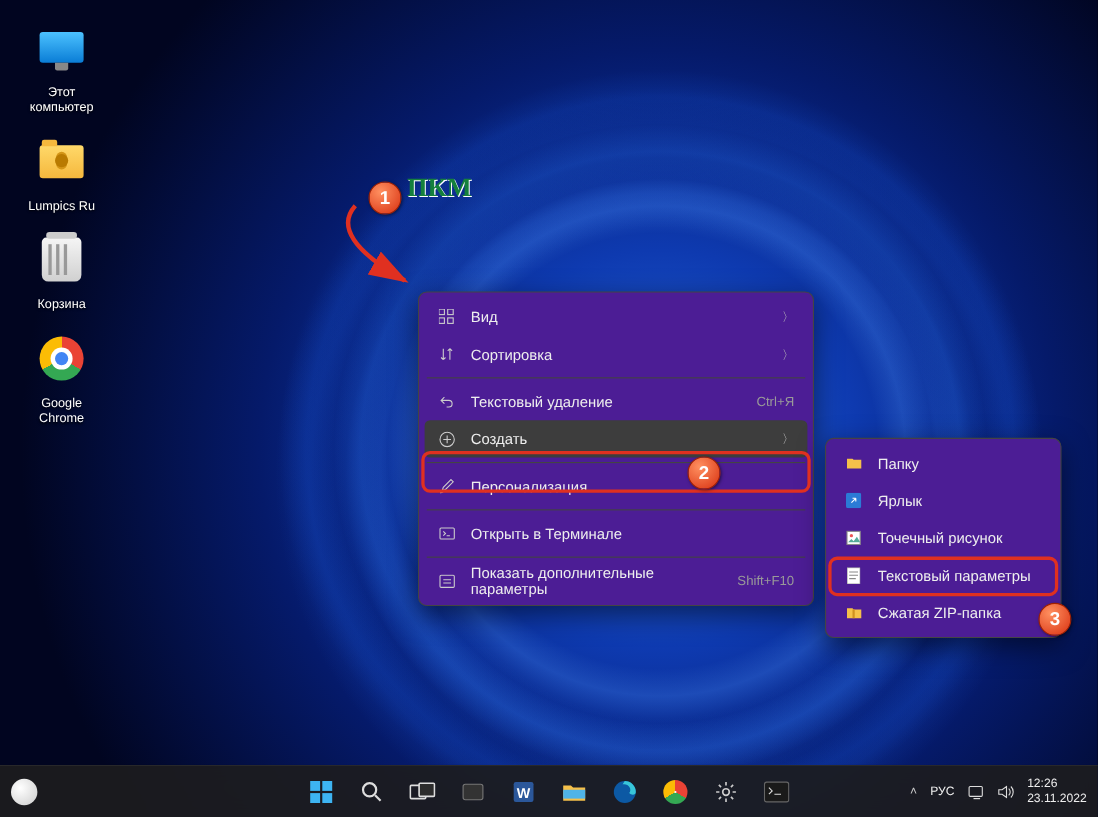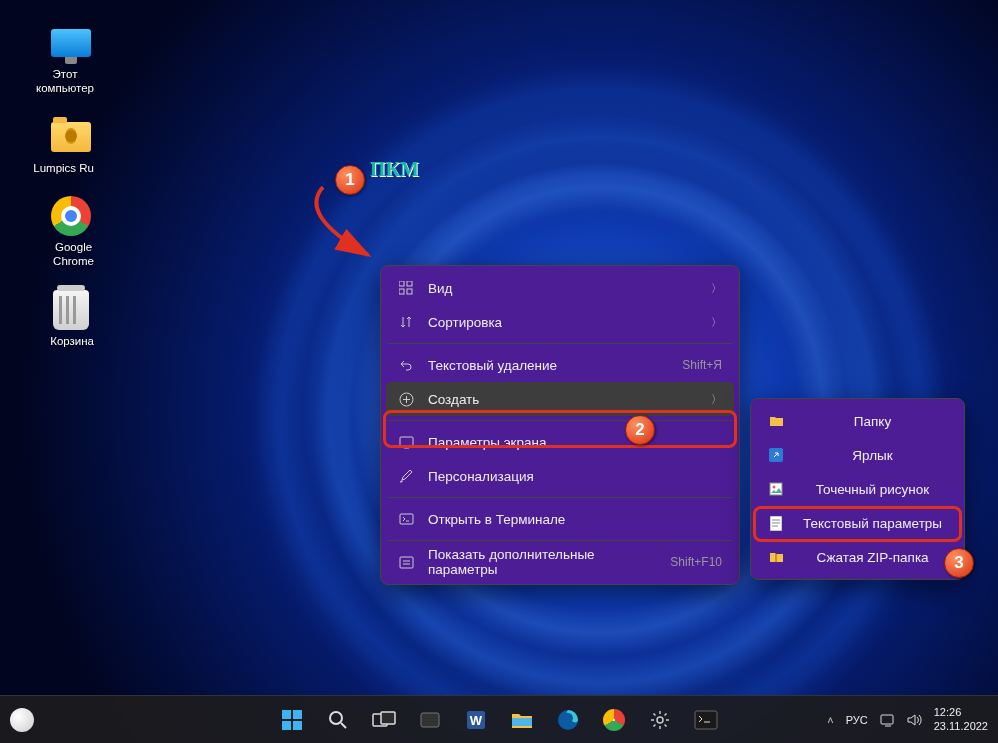--- a/index.html
+++ b/index.html
@@ -12,46 +12,46 @@
   
   .desktop::before, .desktop::after {
     content:""; position:absolute; border-radius:50%;
   }
   .desktop::before { width:700px; height:700px; left:250px; top:60px;
     background: radial-gradient(circle at 50% 50%, transparent 40%, rgba(80,150,255,.25) 45%, transparent 50%, rgba(40,110,230,.25) 55%, transparent 60%, rgba(20,80,210,.2) 65%, transparent 70%); }
   .desktop::after { width:900px; height:900px; left:150px; top:-20px;
     background: radial-gradient(circle at 50% 50%, transparent 35%, rgba(60,130,250,.15) 40%, transparent 45%, rgba(30,90,220,.15) 50%, transparent 55%); }
 
   .icons { position:absolute; top:20px; left:18px; display:flex; flex-direction:column; gap:18px; z-index:2; }
-  .dicon { width:76px; display:flex; flex-direction:column; align-items:flex-end; gap:2px; cursor:pointer; }
+  .dicon { width:76px; display:flex; flex-direction:column; align-items:center; gap:12px; cursor:pointer; }
   .dicon .glyph { width:46px; height:46px; display:flex; align-items:center; justify-content:center; }
   .dicon .lbl { color:#fff; font-size:11.5px; text-align:center; text-shadow:0 1px 2px #000; line-height:1.2; }
 
   .monitor { width:40px; height:28px; background:linear-gradient(#4cc2ff,#0a7dd6); border-radius:3px; position:relative; }
   .monitor::after { content:""; position:absolute; bottom:-7px; left:14px; width:12px; height:7px; background:#888; border-radius:0 0 2px 2px; }
   .folder { width:40px; height:30px; background:linear-gradient(#ffd96a,#f5b83d); border-radius:3px; position:relative; }
   .folder::before { content:""; position:absolute; top:-5px; left:2px; width:14px; height:6px; background:#f5b83d; border-radius:2px 2px 0 0; }
   .folder .dot { position:absolute; left:14px; top:8px; width:12px; height:12px; border-radius:50%; background:#b97a00; box-shadow:0 3px 0 -1px #d49516, 0 -3px 0 -1px #d49516; }
   .bin { width:36px; height:40px; background:linear-gradient(#f5f5f5,#d0d0d0); border-radius:4px 4px 6px 6px; position:relative; }
   .bin::before { content:""; position:absolute; top:-5px; left:4px; right:4px; height:6px; background:#ccc; border-radius:3px; }
   .bin::after { content:""; position:absolute; top:6px; left:6px; width:3px; bottom:6px; background:#999; box-shadow:7px 0 #999, 14px 0 #999; }
   .chrome { width:40px; height:40px; border-radius:50%; background:conic-gradient(#ea4335 0 120deg,#34a853 120deg 240deg,#fbbc05 240deg 360deg); position:relative; }
   .chrome::after { content:""; position:absolute; inset:10px; border-radius:50%; background:#fff; }
   .chrome::before { content:""; position:absolute; inset:14px; border-radius:50%; background:#4285f4; z-index:1; }
 
   
-  .annot-text { position:absolute; color:#14b8a6; font-size:20px; font-weight:700; font-family:Georgia,serif; text-shadow:1px 1px 0 #fff; z-index:10; }
+  .annot-text { position:absolute; color:#15803d; font-size:24px; font-weight:700; font-family:Georgia,serif; text-shadow:1px 1px 0 #fff; z-index:10; }
   .arrow { position:absolute; z-index:10; }
   .badge { position:absolute; width:30px; height:30px; border-radius:50%; background:radial-gradient(circle at 35% 30%, #ff9060, #d83010); color:#fff; font-weight:700; font-size:17px; display:flex; align-items:center; justify-content:center; border:1px solid #a02000; z-index:15; box-shadow:1px 1px 3px rgba(0,0,0,.5); }
   .ring { position:absolute; border:3px solid #e03020; border-radius:8px; z-index:12; pointer-events:none; }
 
   
   .ctx { position:absolute; background:#4c1d95; border:1px solid #444; border-radius:8px; padding:5px; box-shadow:0 8px 24px rgba(0,0,0,.5); z-index:8; font-size:13.5px; color:#eee; }
   .ctx-main { left:380px; top:265px; width:360px; }
-  .ctx-sub  { left:750px; top:398px; width:215px;text-align:center; }
+  .ctx-sub  { left:750px; top:398px; width:215px; }
   .mi { display:flex; align-items:center; height:34px; padding:0 12px; border-radius:5px; gap:14px; cursor:pointer; position:relative; }
   .mi:hover, .mi.hover { background:#3d3d3d; }
   .mi .mico { width:16px; height:16px; flex-shrink:0; display:flex; align-items:center; justify-content:center; color:#ccc; }
   .mi .mlbl { flex:1; }
   .mi .macc { color:#999; font-size:12px; }
   .mi .chev { color:#bbb; font-size:11px; }
   .sep { height:1px; background:#444; margin:4px 2px; }
 
   
   .taskbar { position:absolute; bottom:0; left:0; right:0; height:48px; background:rgba(28,28,30,.92); backdrop-filter:blur(10px); display:flex; align-items:center; z-index:20; border-top:1px solid #333; }
@@ -80,29 +80,29 @@
   <div class="dicon">
     <div class="glyph">
         <div class="folder">
           <span class="dot"></span>
         </div>
       </div>
     <div class="lbl">Lumpics Ru</div>
   </div>
   <div class="dicon">
     <div class="glyph">
-        <div class="chrome"></div>
-      </div>
-    <div class="lbl">Google<br>Chrome</div>
+        <div class="bin"></div>
+      </div>
+    <div class="lbl">Корзина</div>
   </div>
   <div class="dicon">
     <div class="glyph">
-        <div class="bin"></div>
-      </div>
-    <div class="lbl">Корзина</div>
+        <div class="chrome"></div>
+      </div>
+    <div class="lbl">Google<br>Chrome</div>
   </div>
 </div>
 
 <div class="badge" style="left:335px; top:165px;">1</div>
 <div class="annot-text" style="left:370px; top:158px;">ПКМ</div>
 <svg class="arrow" style="left:268px; top:185px;" width="120" height="80">
   <defs>
       <marker id="ah" markerWidth="10" markerHeight="10" refX="8" refY="3" orient="auto">
         <path d="M0,0 L9,3 L0,6 Z" fill="#e03020"></path>
       </marker>
@@ -133,42 +133,33 @@
     <span class="chev">〉</span>
   </div>
   <div class="sep"></div>
   <div class="mi">
     <span class="mico">
         <svg width="14" height="14" viewBox="0 0 14 14" stroke="#ccc" fill="none">
           <path d="M5 3L2 6l3 3M2 6h7a3 3 0 0 1 0 6H7"></path>
         </svg>
       </span>
     <span class="mlbl">Текстовый удаление</span>
-    <span class="macc">Shift+Я</span>
+    <span class="macc">Ctrl+Я</span>
   </div>
   <div class="mi hover">
     <span class="mico">
         <svg width="15" height="15" viewBox="0 0 15 15" stroke="#ccc" fill="none">
           <circle cx="7.5" cy="7.5" r="6.5"></circle>
           <path d="M7.5 4v7M4 7.5h7"></path>
         </svg>
       </span>
     <span class="mlbl">Создать</span>
     <span class="chev">〉</span>
   </div>
   <div class="sep"></div>
-  <div class="mi">
-    <span class="mico">
-        <svg width="15" height="13" viewBox="0 0 15 13" stroke="#ccc" fill="none">
-          <rect x="1" y="1" width="13" height="9" rx="1"></rect>
-          <path d="M5 12h5"></path>
-        </svg>
-      </span>
-    <span class="mlbl">Параметры экрана</span>
-  </div>
   <div class="mi">
     <span class="mico">
         <svg width="14" height="14" viewBox="0 0 14 14" stroke="#ccc" fill="none">
           <path d="M11 1l2 2-7 7-3 1 1-3zM3 11c-1 1-1 2-2 2 1 0 2 0 3-1"></path>
         </svg>
       </span>
     <span class="mlbl">Персонализация</span>
   </div>
   <div class="sep"></div>
   <div class="mi">

